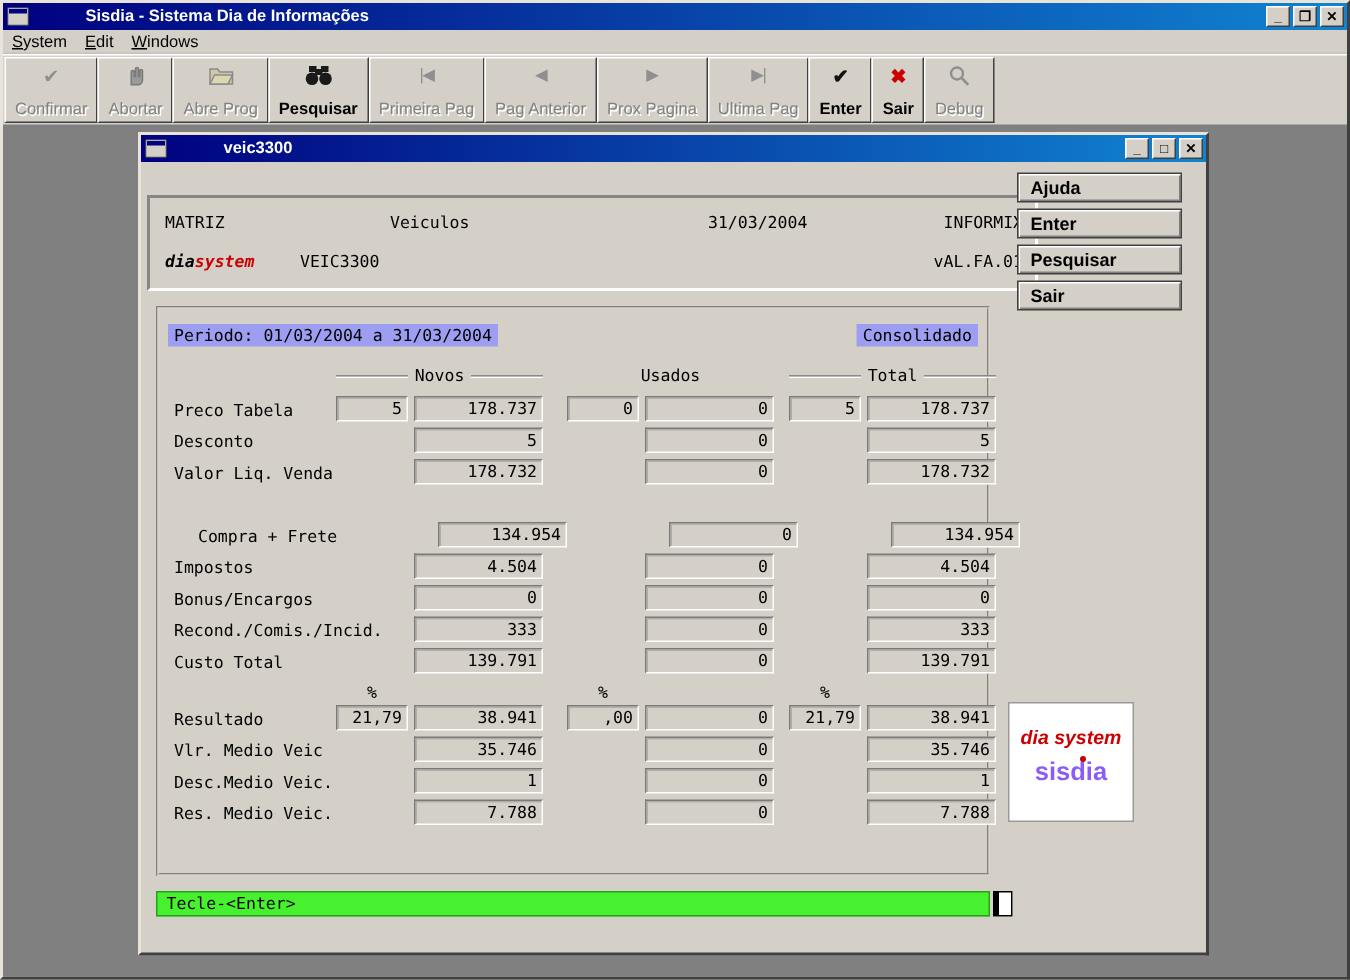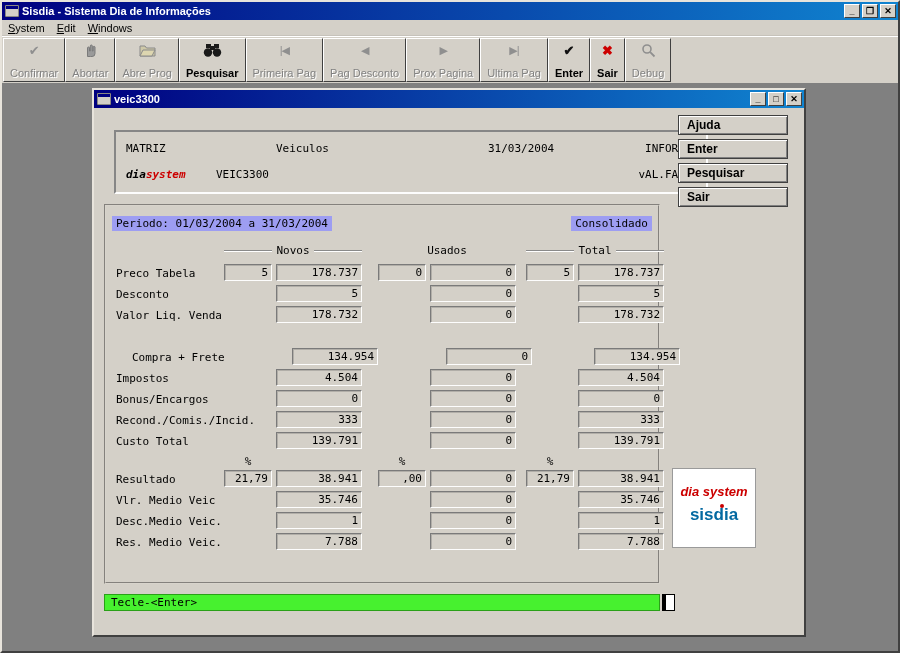--- a/index.html
+++ b/index.html
@@ -10,21 +10,21 @@
   }
   body { font-family:"Liberation Sans",sans-serif; background:#555; }
   .app{ width:900px; height:653px; background:var(--face);
         border:2px solid; border-color:#e8e4dc #404040 #404040 #e8e4dc; position:relative; }
 
   
   .titlebar{ height:18px; display:flex; align-items:center; padding:0 2px;
     background:linear-gradient(90deg,var(--tb-start),var(--tb-end));
     color:#fff; font-size:11px; font-weight:bold; }
   .titlebar .ticon{ width:14px; height:12px; margin:0 3px 0 1px; display:inline-block; }
-  .titlebar .ttl{ flex:1; white-space:nowrap; overflow:hidden; }
+  .titlebar .ttl{ flex:1; white-space:nowrap; overflow:hidden;margin-left:35px; }
   .winbtns{ display:flex; gap:2px; }
   .wbtn{ width:16px; height:14px; background:var(--face); border:1px solid;
     border-color:#fff #404040 #404040 #fff; font-size:9px; font-weight:bold; color:#000;
     display:flex; align-items:center; justify-content:center; line-height:1; font-family:"Liberation Sans",sans-serif; }
 
   
   .menubar{ height:16px; background:var(--face); display:flex; align-items:center;
     font-size:11px; border-bottom:1px solid #c6c2ba; }
   .menu-item{ padding:0 6px; cursor:default; }
 
@@ -42,21 +42,21 @@
   .glyph.nav{ color:#8f8f8f; font-size:11px; letter-spacing:-1px; }
 
   
   .client{ position:relative; background:var(--desktop); height:567px; overflow:hidden; }
   .child{ position:absolute; left:90px; top:4px; width:714px; height:549px;
     background:var(--face); border:2px solid; border-color:#e8e4dc #404040 #404040 #e8e4dc; }
   .child .titlebar{ height:18px; }
   .child-content{ position:relative; height:527px; font-family:"DejaVu Sans Mono",monospace; }
 
   
-  .hbox{ position:absolute; left:20px; top:22px; width:594px; height:64px;
+  .hbox{ position:absolute; left:4px; top:22px; width:594px; height:64px;
     border:2px solid; border-color:#868686 #fdfdfd #fdfdfd #868686; }
   .hline{ position:absolute; left:0; right:0; height:14px; }
   .hf{ position:absolute; font:11px "DejaVu Sans Mono",monospace; white-space:pre; color:#000; }
   .hf-right{ right:8px; }
   .bd{ font-style:italic; font-weight:bold;text-align:center; }
   .bs{ font-style:italic; font-weight:bold; color:var(--brand-red); }
 
   
   .sidebtns{ position:absolute; left:584px; top:7px; width:110px; }
   .sbtn{ width:110px; height:20px; margin-bottom:4px; background:var(--face);
@@ -86,21 +86,21 @@
     background:var(--footer-green); border:1px solid #2aa018;
     font:11px "DejaVu Sans Mono",monospace; color:#000; padding:1px 0 0 6px; }
   .cursorbox{ position:absolute; left:568px; top:486px; width:13px; height:17px;
     background:#fff; border:1px solid #000; border-left-width:4px; }
 
   
   .logo{ position:absolute; left:578px; top:360px; width:84px; height:80px;
     background:#fff; border:1px solid #9a9a9a; text-align:center; overflow:hidden; }
   .logo-l1{ margin-top:15px; font:bold italic 13px "Liberation Sans",sans-serif;
     color:var(--brand-red); white-space:nowrap; }
-  .logo-l2{ margin-top:6px; font:bold 17px "Liberation Sans",sans-serif; color:#0369a1;
+  .logo-l2{ margin-top:6px; font:bold 17px "Liberation Sans",sans-serif; color:#8b5cf6;
     position:relative; display:inline-block; }
   .logo-l2::after{ content:""; position:absolute; right:14px; top:-1px; width:4px; height:4px;
     background:var(--brand-red); border-radius:50%; }
 </style>
 </head>
 <body>
 
 <div class="app">
 
   <div class="titlebar">
@@ -163,21 +163,21 @@
       <div class="tb-btn disabled">
         <div class="tb-icon">
           <span class="glyph nav">|◀</span>
         </div>
         <div class="tb-label">Primeira Pag</div>
       </div>
       <div class="tb-btn disabled">
         <div class="tb-icon">
           <span class="glyph nav">◀</span>
         </div>
-        <div class="tb-label">Pag Desconto</div>
+        <div class="tb-label">Pag Anterior</div>
       </div>
       <div class="tb-btn disabled">
         <div class="tb-icon">
           <span class="glyph nav">▶</span>
         </div>
         <div class="tb-label">Prox Pagina</div>
       </div>
       <div class="tb-btn disabled">
         <div class="tb-icon">
           <span class="glyph nav">▶|</span>

